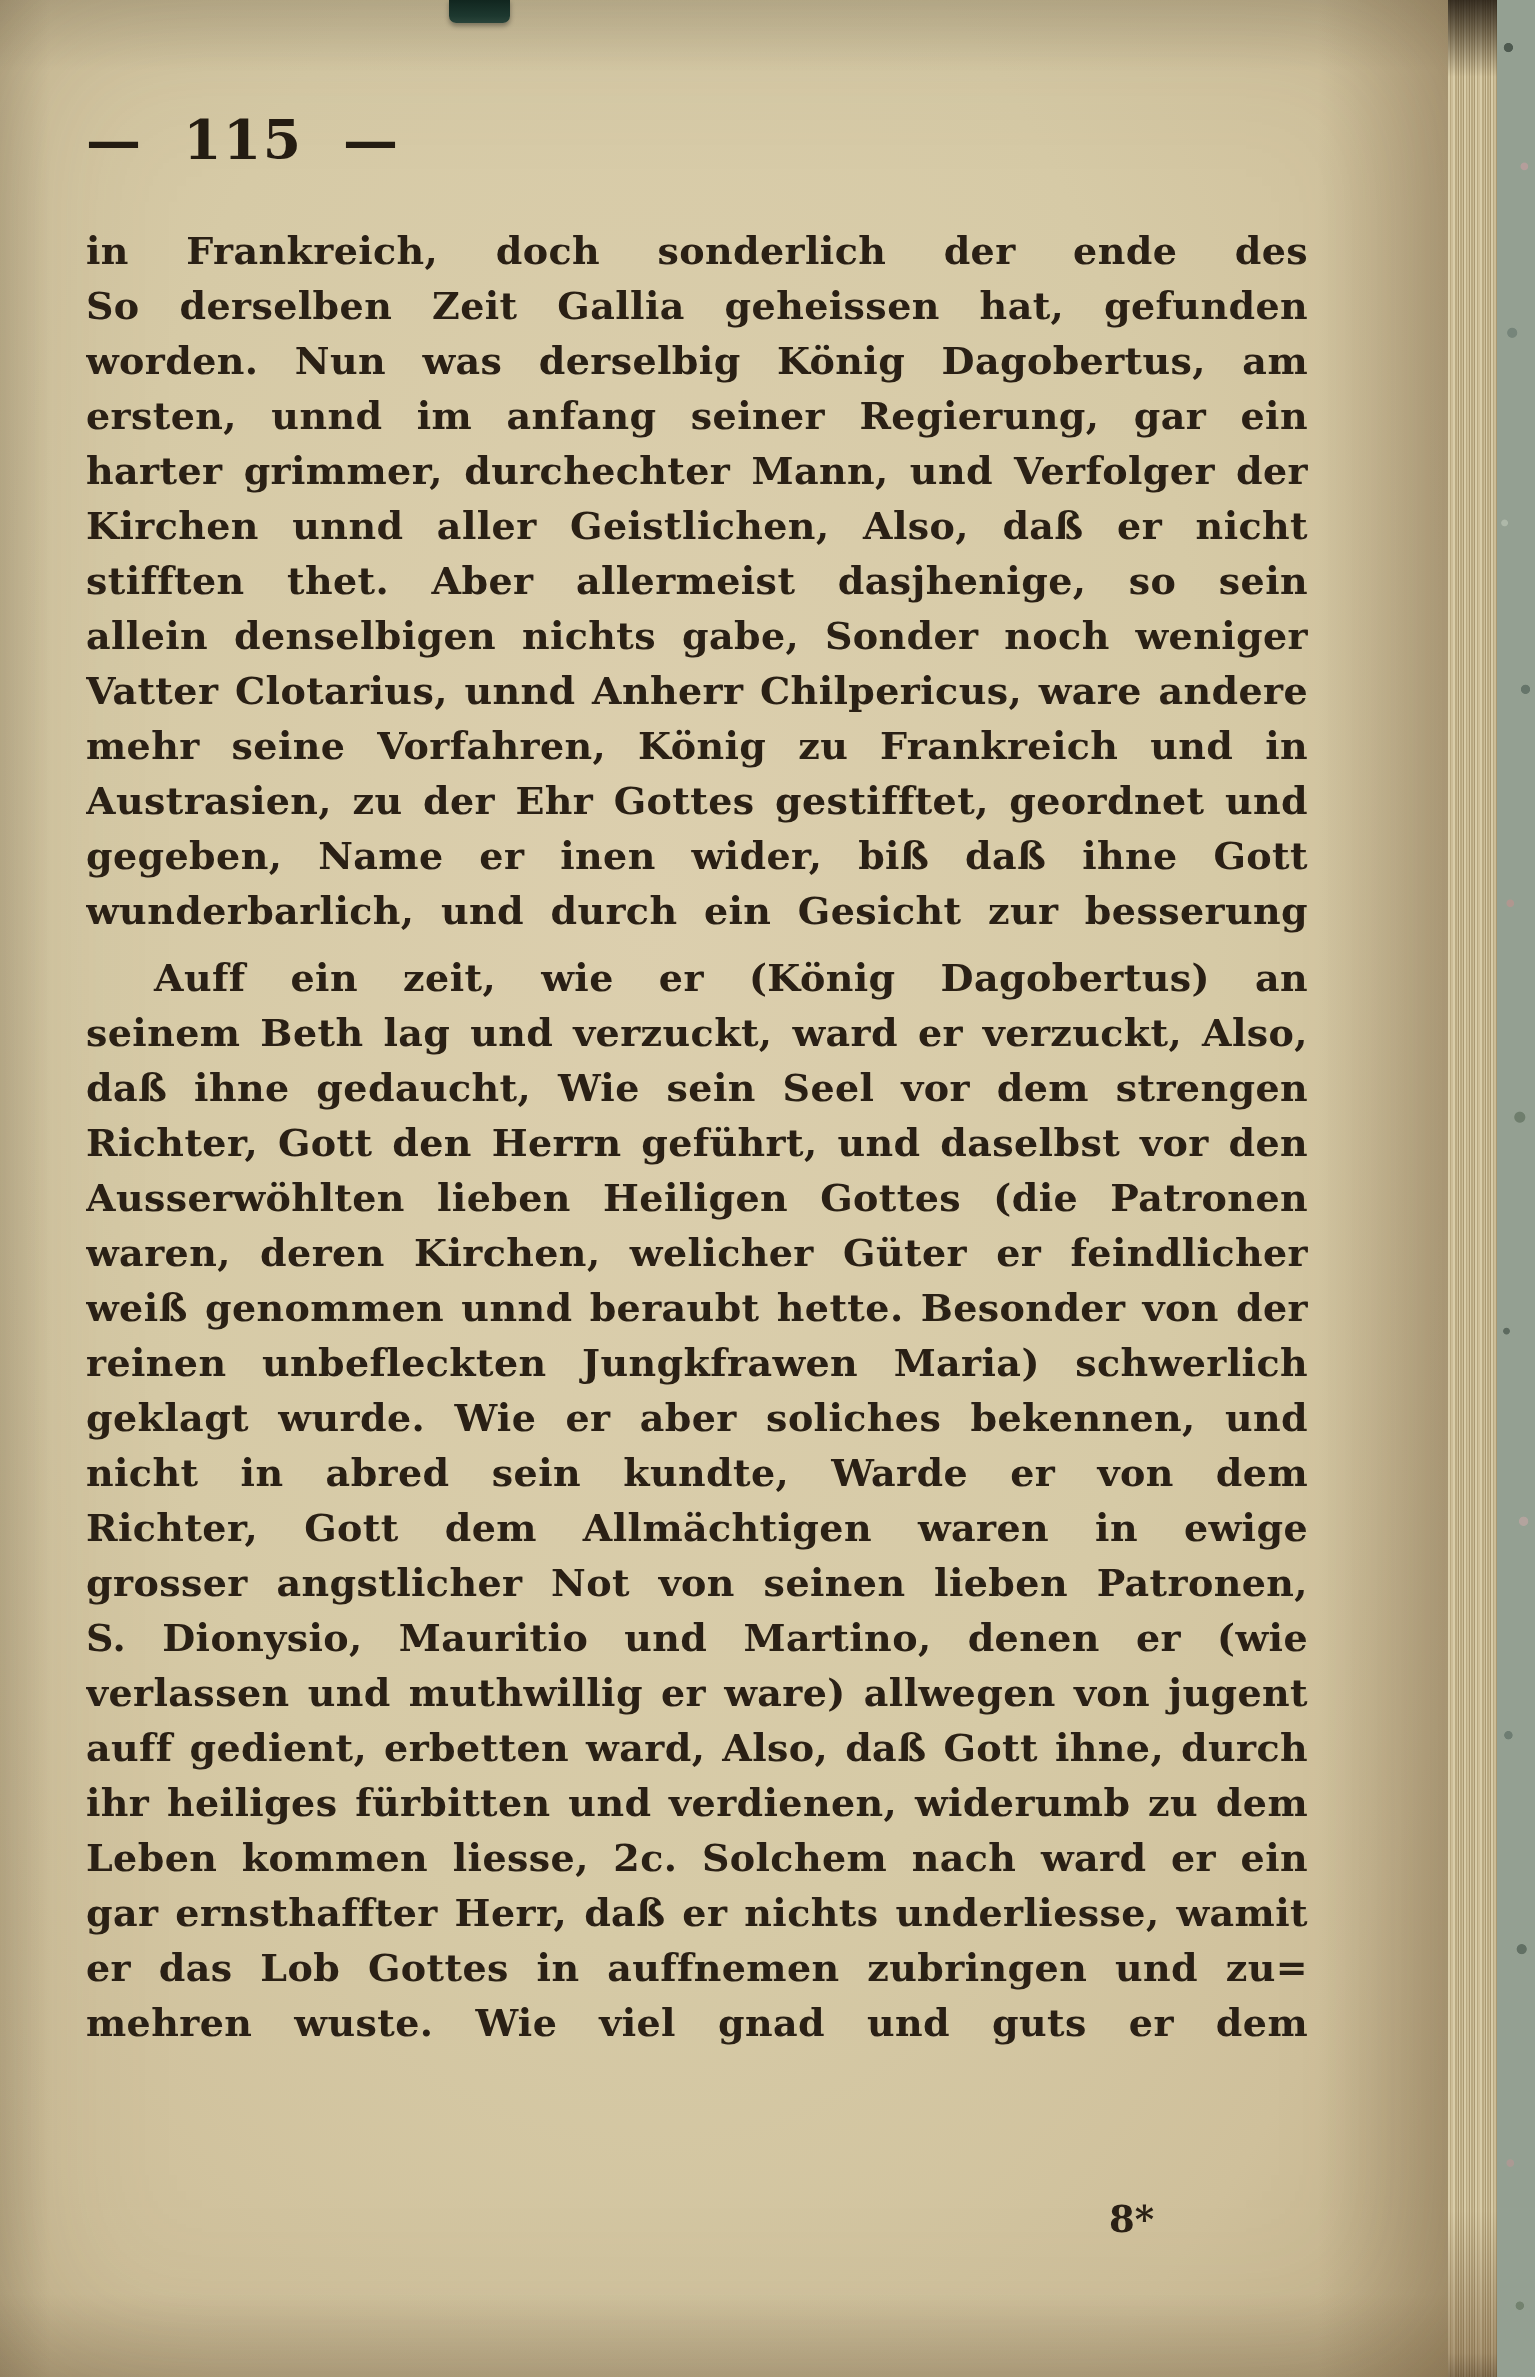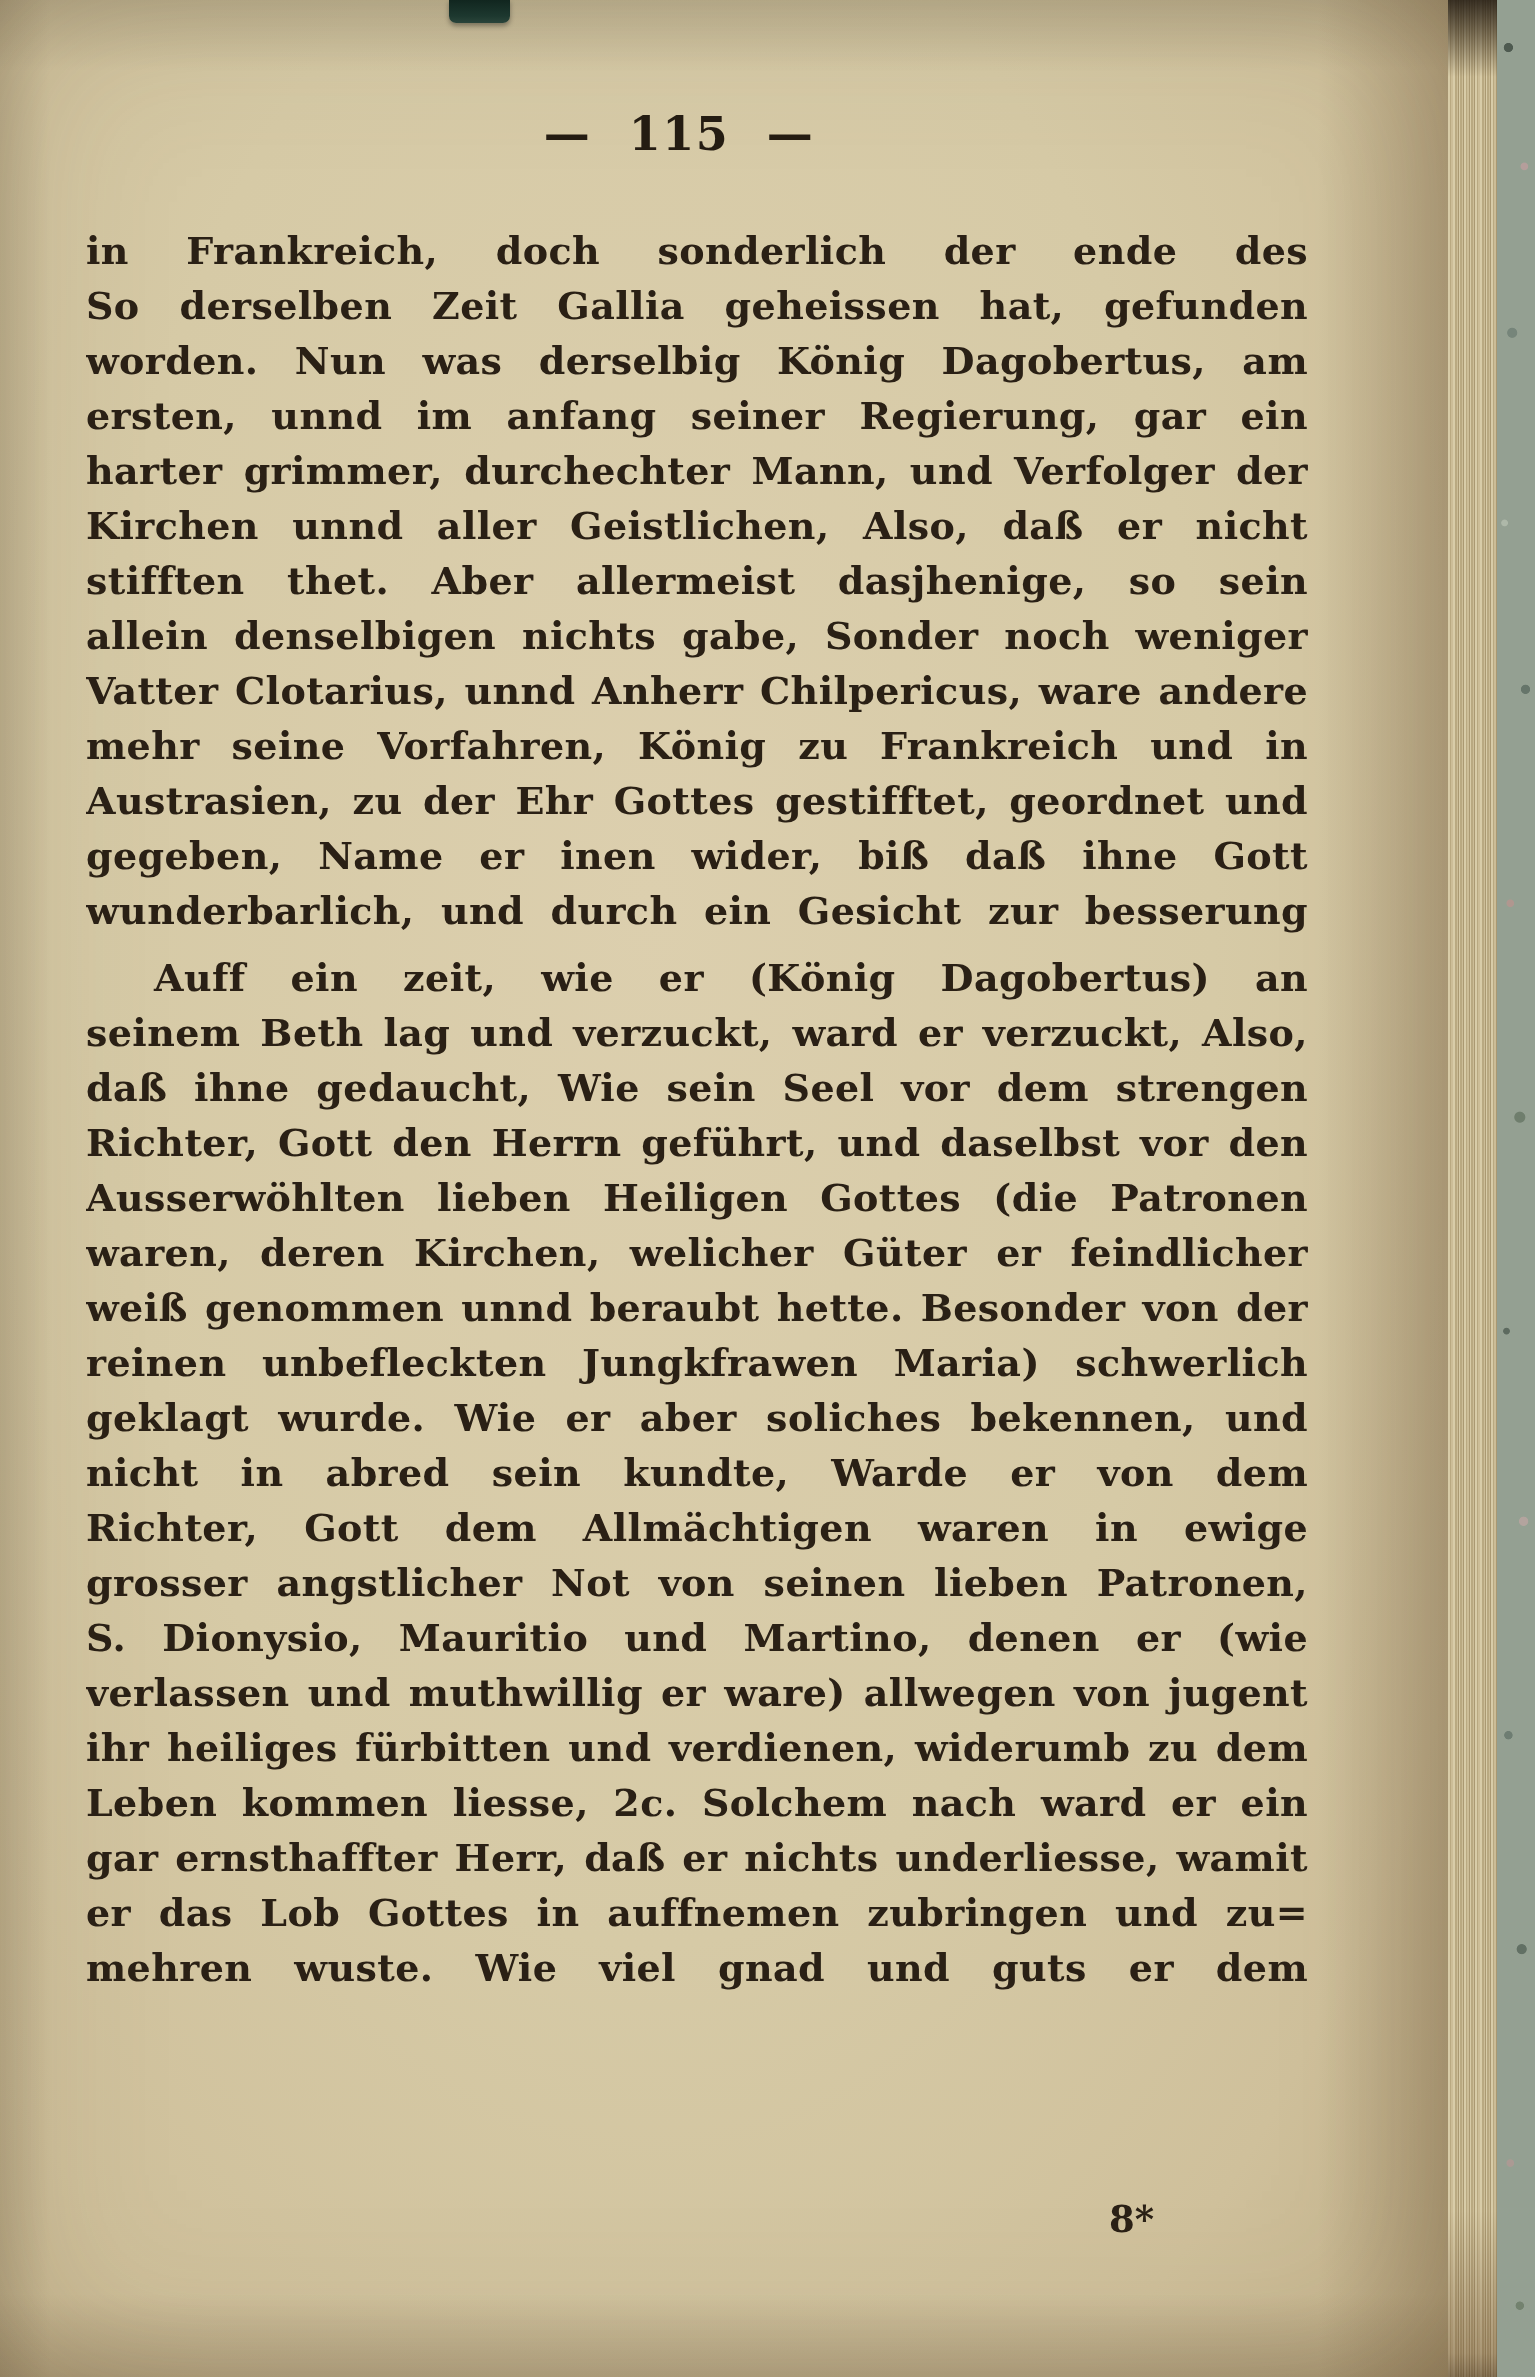--- a/index.html
+++ b/index.html
@@ -81,25 +81,24 @@
       radial-gradient(circle 7.7px at 70% 64%, #b3a49e 0 55%, transparent 65%),
       radial-gradient(circle 7px  at 30% 73%, #6e7d72 0 55%, transparent 65%),
       radial-gradient(circle 8.4px at 65% 82%, #627064 0 55%, transparent 65%),
       radial-gradient(circle 6.1px  at 35% 91%, #ab9a93 0 55%, transparent 70%),
       radial-gradient(circle 7px  at 60% 97%, #73826f 0 55%, transparent 65%);
   }
 
   
   .page-number {
     position: absolute;
-    left: 68px;
+    left: 86px;
     top: 107px;
     width: 1222px;
-    text-align: center;
-    font-size: 46px;
+    font-size: 55px;
     font-weight: bold;
     color: #241c12;
     word-spacing: 20px;
     letter-spacing: 1.5px;
   }
 
   .page-text {
     position: absolute;
     left: 86px;
     top: 223px;
@@ -170,20 +169,21 @@
         <div class="line">Ausserwöhlten lieben Heiligen Gottes (die Patronen</div>
         <div class="line">waren, deren Kirchen, welicher Güter er feindlicher</div>
         <div class="line">weiß genommen unnd beraubt hette. Besonder von der</div>
         <div class="line">reinen unbefleckten Jungkfrawen Maria) schwerlich an=</div>
         <div class="line">geklagt wurde. Wie er aber soliches bekennen, und</div>
         <div class="line">nicht in abred sein kundte, Warde er von dem gerechten</div>
         <div class="line">Richter, Gott dem Allmächtigen waren in ewige</div>
         <div class="line">grosser angstlicher Not von seinen lieben Patronen,</div>
         <div class="line">S. Dionysio, Mauritio und Martino, denen er (wie</div>
         <div class="line">verlassen und muthwillig er ware) allwegen von jugent</div>
+        <div class="line">auff gedient, erbetten ward, Also, daß Gott ihne, durch</div>
         <div class="line">ihr heiliges fürbitten und verdienen, widerumb zu dem</div>
         <div class="line">Leben kommen liesse, 2c. Solchem nach ward er ein</div>
         <div class="line">gar ernsthaffter Herr, daß er nichts underliesse, wamit</div>
         <div class="line">er das Lob Gottes in auffnemen zubringen und zu=</div>
         <div class="line">mehren wuste. Wie viel gnad und guts er dem</div>
       </div>
 
     <div class="signature">
       <span>8*</span>
     </div>

